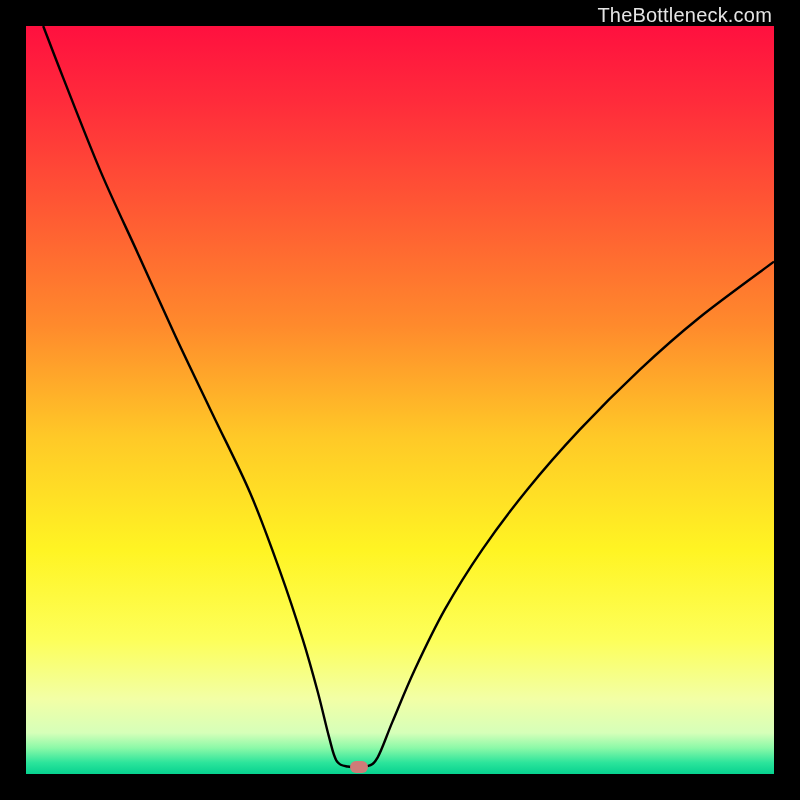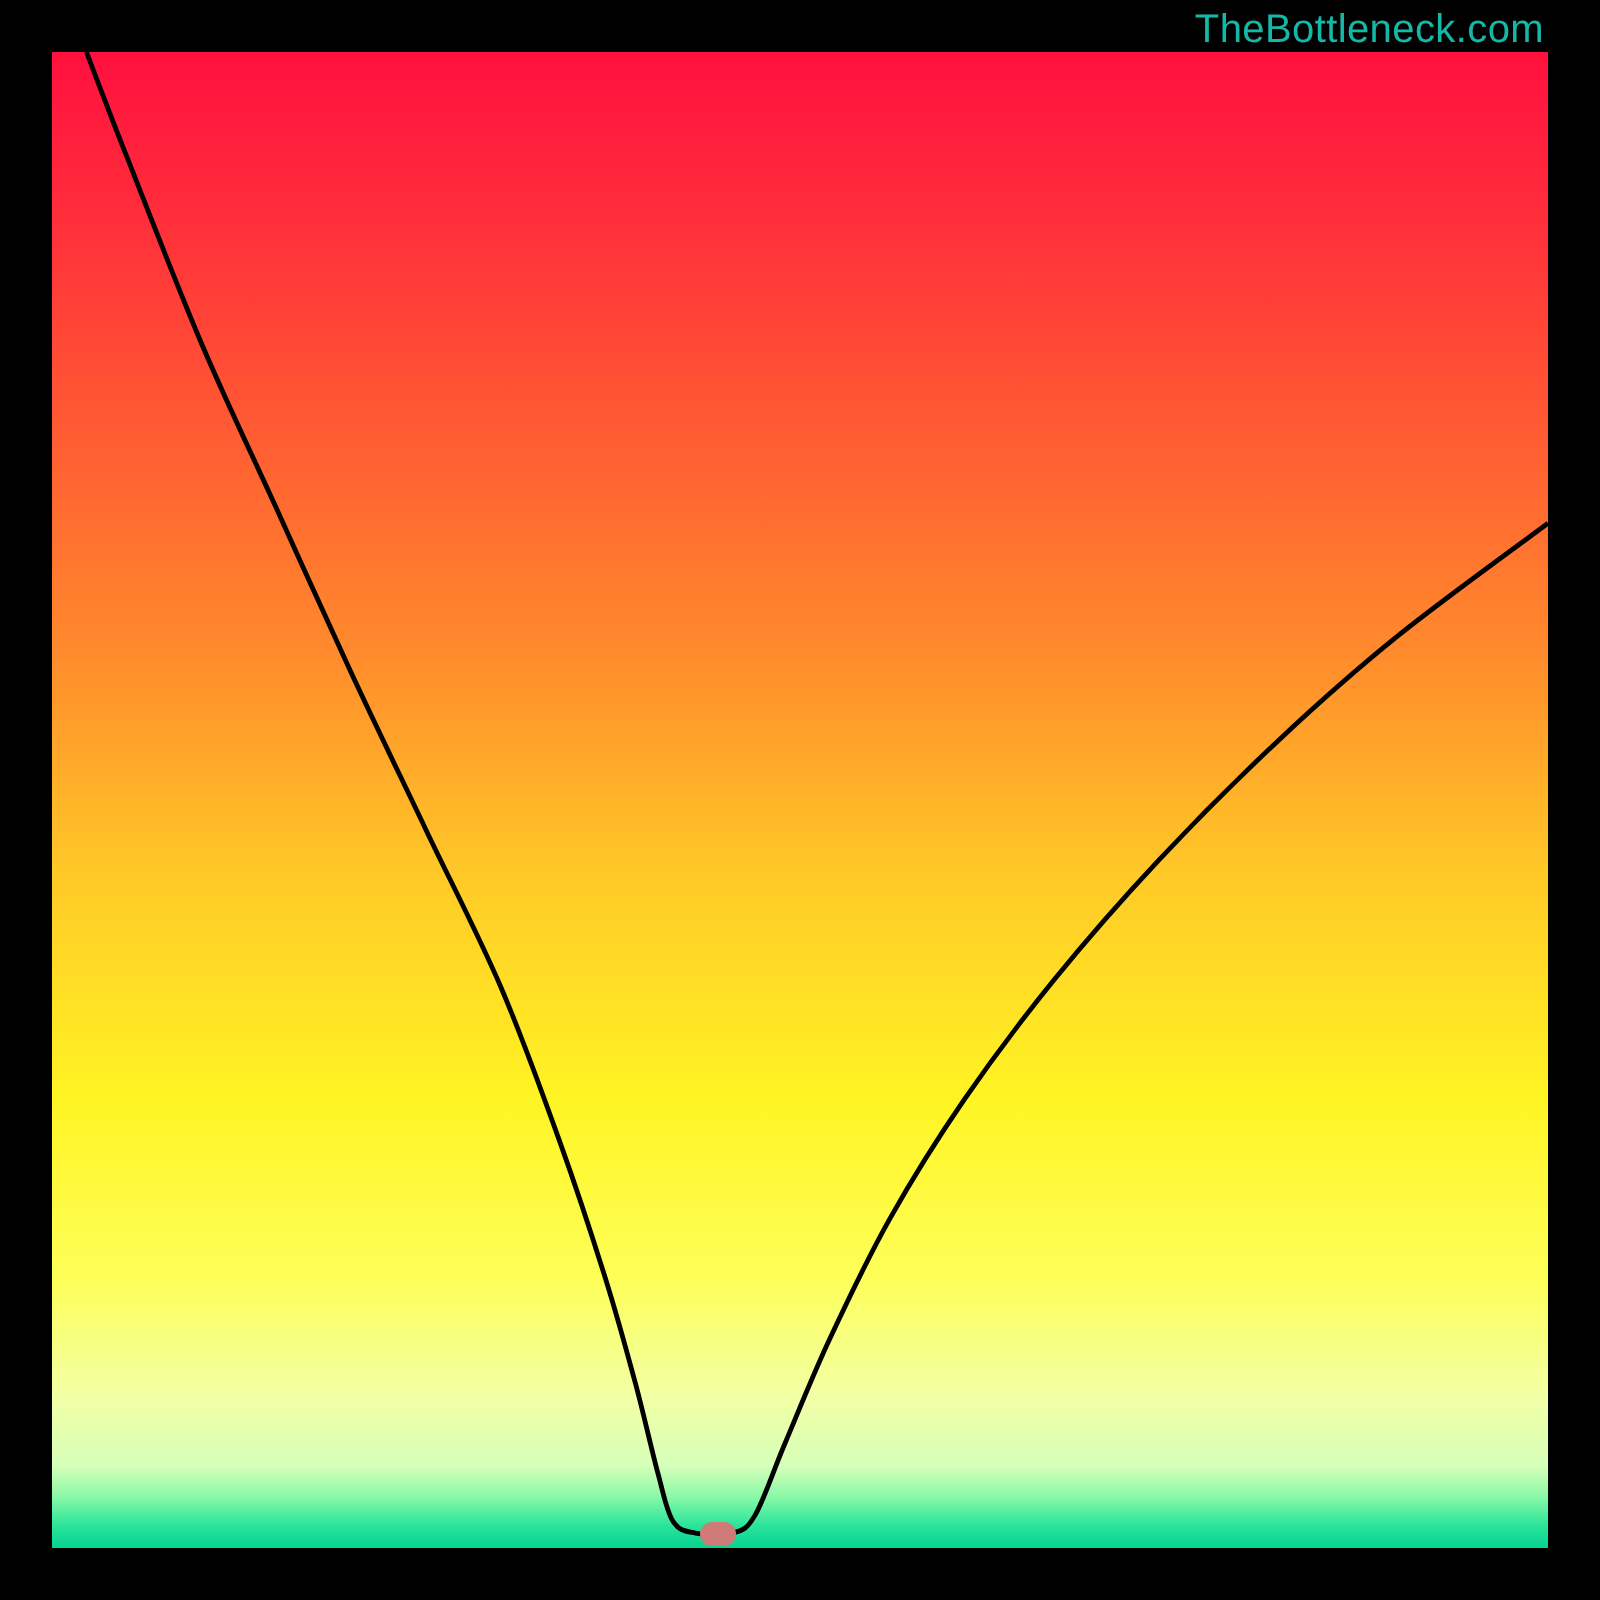--- a/index.html
+++ b/index.html
@@ -38,21 +38,21 @@
     left: 0;
     top: 0;
     width: 100%;
     height: 100%;
     pointer-events: none;
   }
   .watermark {
     position: absolute;
     top: 4px;
     right: 28px;
-    color: #14b8a6;
+    color: #e5e5e5;
     font-family: Arial, Helvetica, sans-serif;
     font-size: 20px;
     letter-spacing: 0.2px;
   }
   .marker {
     position: absolute;
     width: 18px;
     height: 12px;
     background: #cf7b78;
     border-radius: 6px;

